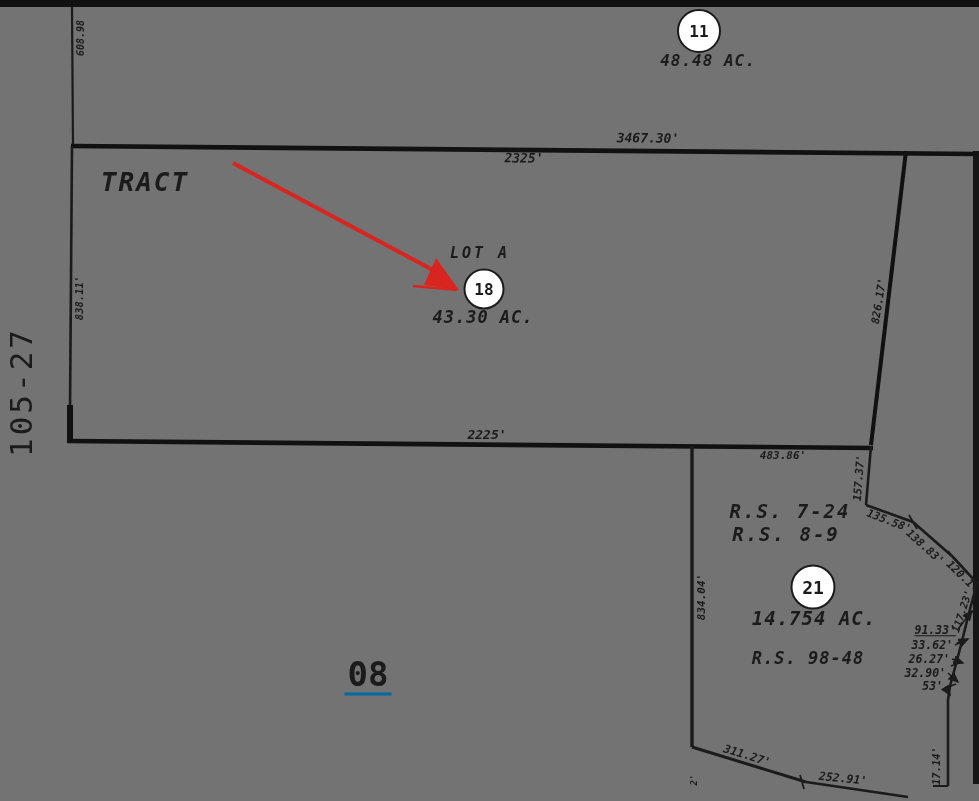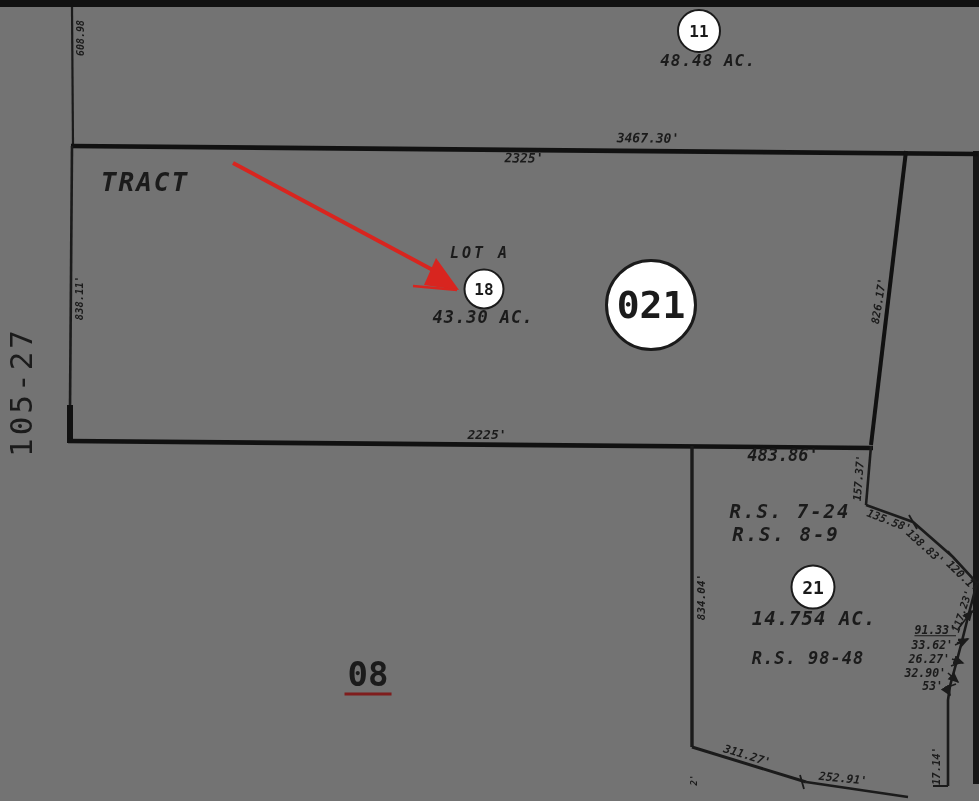--- a/index.html
+++ b/index.html
@@ -6,21 +6,21 @@
   #plat{position:relative;width:979px;height:801px;background:#737373;overflow:hidden;
         font-family:"DejaVu Sans Mono",monospace;color:#1b1b1b;}
   #lines{position:absolute;left:0;top:0;width:979px;height:801px;}
   .lbl{position:absolute;white-space:nowrap;font-weight:bold;font-style:italic;
        color:#1b1b1b;transform:translate(-50%,-50%);line-height:1;}
   .up{font-style:normal;}
   .ra{transform:translate(-100%,-50%);} 
   .circ{position:absolute;border-radius:50%;background:#fff;border:2.5px solid #1b1b1b;
         display:flex;align-items:center;justify-content:center;transform:translate(-50%,-50%);
         font-weight:bold;font-style:normal;color:#1b1b1b;}
-  .underl{border-bottom:3px solid #7f1d1d;padding:0 3px 2px 3px;}
+  .underl{border-bottom:3px solid #0369a1;padding:0 3px 2px 3px;}
 </style>
 </head>
 <body>
 
 <div id="plat">
 
   <svg id="lines" viewBox="0 0 979 801">
     <defs>
       <marker id="ah" markerWidth="8" markerHeight="8" refX="6" refY="3" orient="auto">
         <path d="M0,0 L7,3 L0,6 z" fill="#1b1b1b"></path>
@@ -72,23 +72,20 @@
   </svg>
 
   <div class="circ" style="left:699px;top:31px;width:40px;height:40px;font-size:16px;">
     <span>11</span>
   </div>
 
   <div class="circ" style="left:484px;top:289px;width:37px;height:37px;font-size:16px;">
     <span>18</span>
   </div>
 
-  <div class="circ" style="left:651px;top:305px;width:86px;height:86px;font-size:38px;border-width:3.5px;font-weight:600;">
-    <span>021</span>
-  </div>
 
   <div class="circ" style="left:813px;top:587px;width:41px;height:41px;font-size:18px;">
     <span>21</span>
   </div>
 
   <div class="lbl" style="left:145px;top:182px;font-size:26px;letter-spacing:2px;">TRACT</div>
 
 
   <div class="lbl up" style="left:21px;top:392px;font-size:31px;letter-spacing:3px;transform:translate(-50%,-50%) rotate(-90deg);font-weight:500;">105-27</div>
 
@@ -107,21 +104,21 @@
   <div class="lbl" style="left:808px;top:658px;font-size:17px;letter-spacing:1px;">R.S. 98-48</div>
 
   <div class="lbl" style="left:648px;top:138px;font-size:13px;transform:translate(-50%,-50%) rotate(0.5deg);">3467.30'</div>
   <div class="lbl" style="left:524px;top:158px;font-size:13px;transform:translate(-50%,-50%) rotate(0.5deg);">2325'</div>
 
   <div class="lbl" style="left:81px;top:38px;font-size:10px;transform:translate(-50%,-50%) rotate(-90deg);">608.98</div>
   <div class="lbl" style="left:79px;top:298px;font-size:10.5px;transform:translate(-50%,-50%) rotate(-90deg);">838.11'</div>
   <div class="lbl" style="left:879px;top:301px;font-size:11px;transform:translate(-50%,-50%) rotate(-81deg);">826.17'</div>
 
   <div class="lbl" style="left:487px;top:434px;font-size:13px;">2225'</div>
-  <div class="lbl" style="left:783px;top:455px;font-size:17px;">483.86'</div>
+  <div class="lbl" style="left:783px;top:455px;font-size:11px;">483.86'</div>
 
   <div class="lbl" style="left:859px;top:478px;font-size:11px;transform:translate(-50%,-50%) rotate(-86deg);">157.37'</div>
   <div class="lbl" style="left:889px;top:521px;font-size:11px;transform:translate(-50%,-50%) rotate(21deg);">135.58'</div>
   <div class="lbl" style="left:925px;top:547px;font-size:11px;transform:translate(-50%,-50%) rotate(42deg);">138.83'</div>
   <div class="lbl" style="left:960px;top:574px;font-size:11px;transform:translate(-50%,-50%) rotate(44deg);">120.1</div>
   <div class="lbl" style="left:962px;top:611px;font-size:10.5px;transform:translate(-50%,-50%) rotate(-72deg);">117.23'</div>
 
   <div class="lbl" style="left:701px;top:597px;font-size:11px;transform:translate(-50%,-50%) rotate(-90deg);">834.04'</div>
 
   <div class="lbl ra" style="left:956px;top:631px;font-size:11.5px;text-decoration:underline;">91.33'</div>

